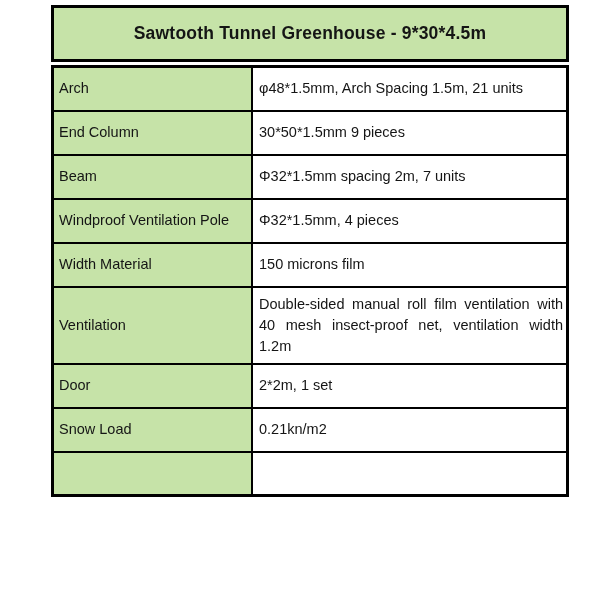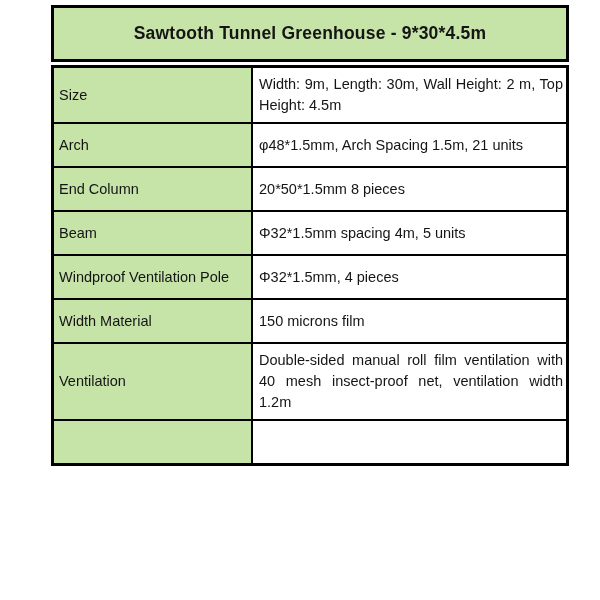--- a/index.html
+++ b/index.html
@@ -70,47 +70,51 @@
 </style>
 </head>
 <body>
 
 <div class="page">
   <div class="spec-table">
     <div class="spec-header">Sawtooth Tunnel Greenhouse - 9*30*4.5m</div>
     <table class="spec-body">
       <tbody id="rows-tbody">
           <tr>
-    <td class="label-cell">Size</td>
-    <td class="value-cell">Width: 9m, Length: 30m, Wall Height: 2 m, Top Height: 4.5m</td>
-  </tr>
-          <tr>
     <td class="label-cell">Arch</td>
     <td class="value-cell">φ48*1.5mm,  Arch Spacing 1.5m, 21 units</td>
   </tr>
           <tr>
     <td class="label-cell">End Column</td>
-    <td class="value-cell">20*50*1.5mm  8 pieces</td>
+    <td class="value-cell">30*50*1.5mm  9 pieces</td>
   </tr>
           <tr>
     <td class="label-cell">Beam</td>
-    <td class="value-cell">Φ32*1.5mm  spacing 4m, 5 units</td>
+    <td class="value-cell">Φ32*1.5mm  spacing 2m, 7 units</td>
   </tr>
           <tr>
     <td class="label-cell">Windproof Ventilation Pole</td>
     <td class="value-cell">Φ32*1.5mm,  4 pieces</td>
   </tr>
           <tr>
     <td class="label-cell">Width Material</td>
     <td class="value-cell">150 microns film</td>
   </tr>
           <tr>
     <td class="label-cell">Ventilation</td>
     <td class="value-cell">Double-sided manual roll film ventilation with 40 mesh insect-proof net, ventilation width 1.2m</td>
   </tr>
+          <tr>
+    <td class="label-cell">Door</td>
+    <td class="value-cell">2*2m, 1 set</td>
+  </tr>
+          <tr>
+    <td class="label-cell">Snow Load</td>
+    <td class="value-cell">0.21kn/m2</td>
+  </tr>
           <tr class="cutoff-row">
     <td class="label-cell"></td>
     <td class="value-cell"></td>
   </tr>
         </tbody>
     </table>
   </div>
 </div>
 
 </body></html>

